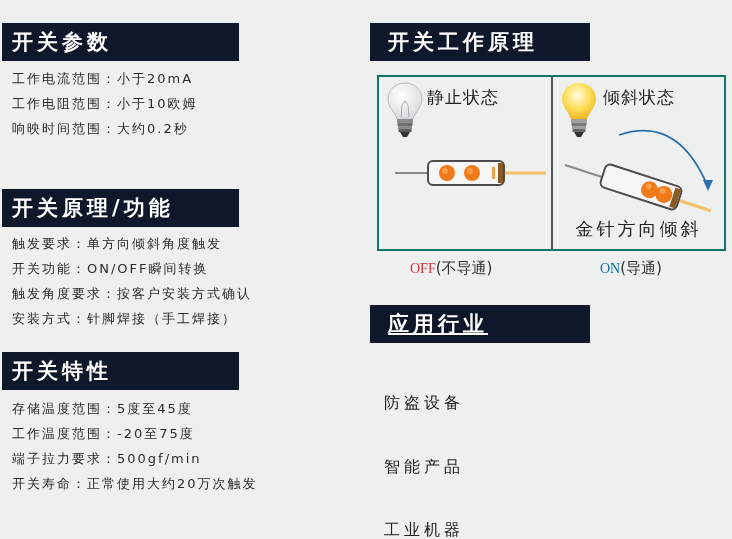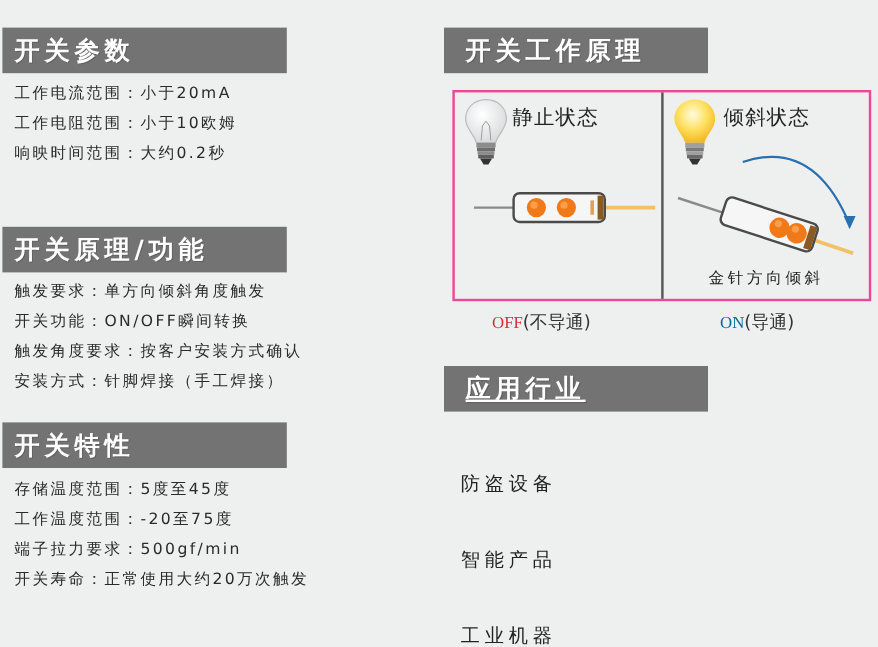--- a/index.html
+++ b/index.html
@@ -5,21 +5,21 @@
     * { margin: 0; padding: 0; box-sizing: border-box; }
     html, body { width: 732px; height: 539px; overflow: hidden; }
     body {
       background: #eef0ef;
       font-family: "DejaVu Sans", "Liberation Sans", sans-serif;
       color: #222;
       position: relative;
     }
     .banner {
       position: absolute;
-      background: #737373;
+      background: #0f172a;
       color: #fff;
       font-weight: bold;
       font-size: 21px;
       letter-spacing: 4px;
       display: flex;
       align-items: center;
       padding-left: 10px;
       height: 38px;
       text-shadow: 1px 1px 0 rgba(0,0,0,0.15);
     }
@@ -29,36 +29,36 @@
       font-size: 13px;
       letter-spacing: 2px;
       color: #2a2a2a;
     }
     .specs .row { height: 25px; line-height: 25px; white-space: nowrap; }
 
     .diagram {
       position: absolute;
       left: 377px; top: 75px;
       width: 349px; height: 176px;
-      border: 2px solid #ec4899;
+      border: 2px solid #0f766e;
       display: flex;
     }
     .panel { position: relative; height: 100%; }
     .panel.left { width: 174px; border-right: 2px solid #555; }
     .panel.right { flex: 1; }
     .panel-title {
       position: absolute; top: 9px;
       font-size: 17px; color: #222; letter-spacing: 1px;
     }
     .panel.left .panel-title { left: 48px; }
     .panel.right .panel-title { left: 50px; }
     .bulb { position: absolute; top: 4px; left: 6px; width: 40px; height: 62px; }
     .caption-tilt {
       position: absolute; bottom: 8px; left: 0; right: 0;
-      text-align: center; font-size: 13px; letter-spacing: 3px; color: #222;
+      text-align: center; font-size: 18px; letter-spacing: 3px; color: #222;
     }
     .switch-svg { position: absolute; left: 0; top: 0; }
 
     .state-label { position: absolute; top: 259px; font-size: 15px; color: #333; }
     .state-label .code { font-family: Liberation Serif, serif; font-size: 14px; }
     .off-code { color: #d0323a; }
     .on-code { color: #0369a1; }
 
     .industries {
       position: absolute; left: 384px; top: 357px;

